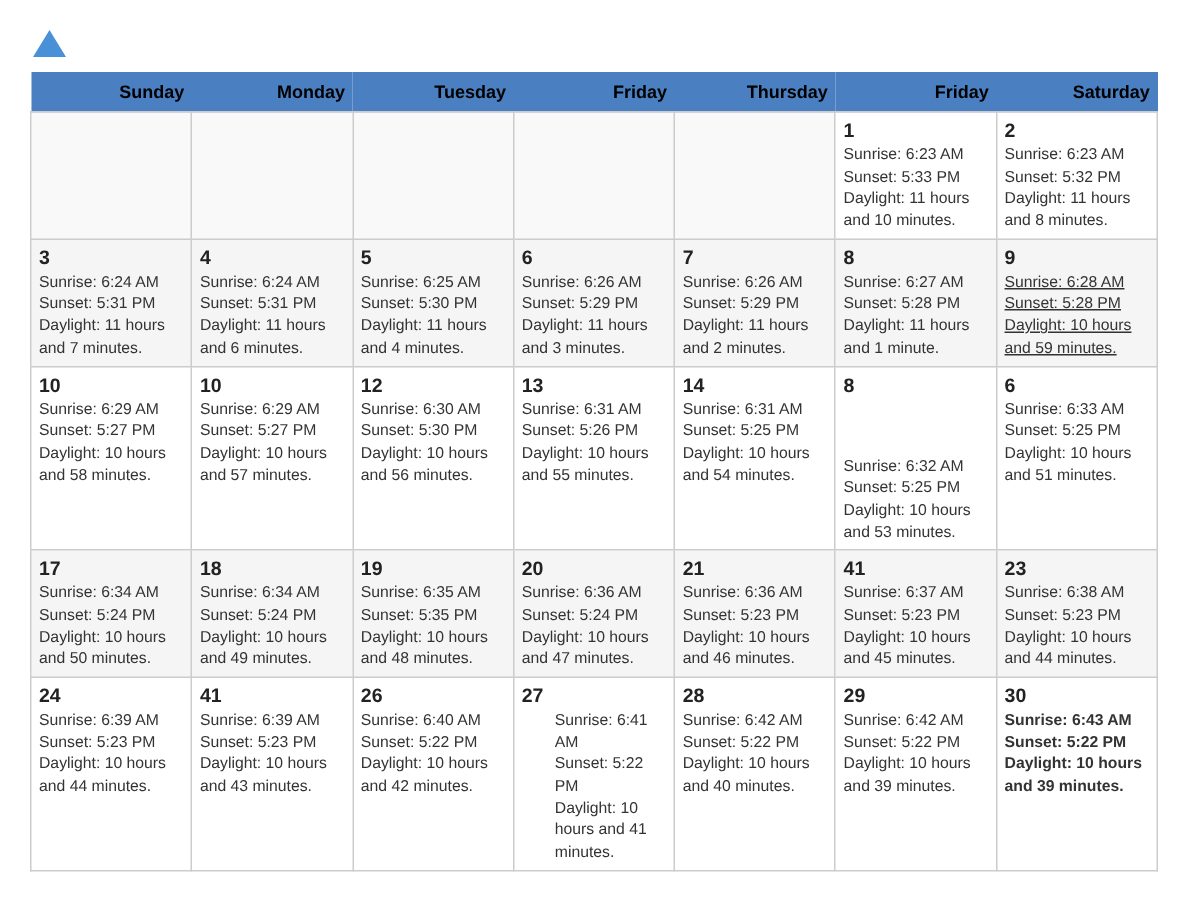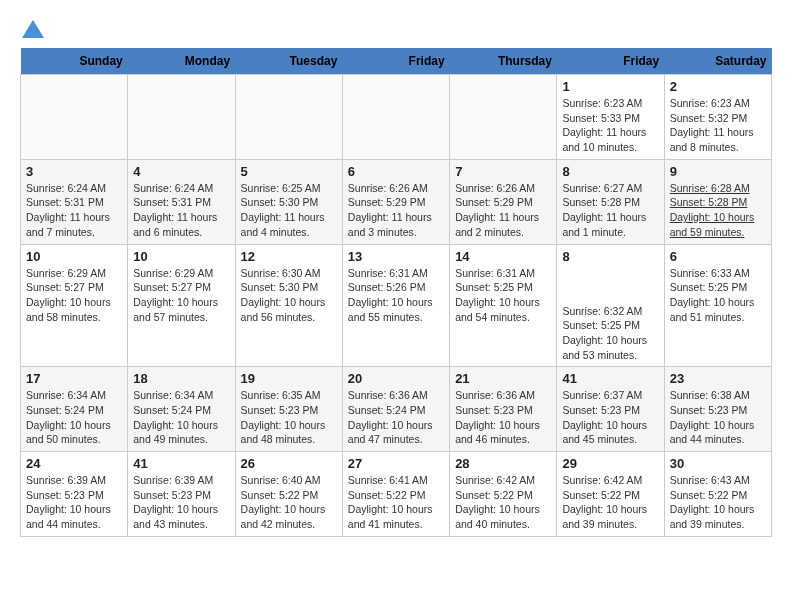--- a/index.html
+++ b/index.html
@@ -229,21 +229,21 @@
         </td>
         <td>
           <span class="day-number">18</span>
           <div class="day-detail" style="white-space: pre-line;">Sunrise: 6:34 AM
 Sunset: 5:24 PM
 Daylight: 10 hours and 49 minutes.</div>
         </td>
         <td>
           <span class="day-number">19</span>
           <div class="day-detail" style="white-space: pre-line;">Sunrise: 6:35 AM
-Sunset: 5:23 PM
+Sunset: 5:35 PM
 Daylight: 10 hours and 48 minutes.</div>
         </td>
         <td>
           <span class="day-number">20</span>
           <div class="day-detail" style="white-space: pre-line;">Sunrise: 6:36 AM
 Sunset: 5:24 PM
 Daylight: 10 hours and 47 minutes.</div>
         </td>
         <td>
           <span class="day-number">21</span>
@@ -278,37 +278,37 @@
 Daylight: 10 hours and 43 minutes.</div>
         </td>
         <td>
           <span class="day-number">26</span>
           <div class="day-detail" style="white-space: pre-line;">Sunrise: 6:40 AM
 Sunset: 5:22 PM
 Daylight: 10 hours and 42 minutes.</div>
         </td>
         <td>
           <span class="day-number">27</span>
-          <div class="day-detail" style="white-space: pre-line;">Sunrise: 6:41 AM
+          <div class="day-detail" style="white-space: pre-line; margin-left: 22px;">Sunrise: 6:41 AM
 Sunset: 5:22 PM
 Daylight: 10 hours and 41 minutes.</div>
         </td>
         <td>
           <span class="day-number">28</span>
           <div class="day-detail" style="white-space: pre-line;">Sunrise: 6:42 AM
 Sunset: 5:22 PM
 Daylight: 10 hours and 40 minutes.</div>
         </td>
         <td>
           <span class="day-number">29</span>
           <div class="day-detail" style="white-space: pre-line;">Sunrise: 6:42 AM
 Sunset: 5:22 PM
 Daylight: 10 hours and 39 minutes.</div>
         </td>
         <td>
           <span class="day-number">30</span>
-          <div class="day-detail" style="white-space: pre-line;">Sunrise: 6:43 AM
+          <div class="day-detail" style="white-space: pre-line; font-weight: bold;">Sunrise: 6:43 AM
 Sunset: 5:22 PM
 Daylight: 10 hours and 39 minutes.</div>
         </td>
       </tr>
     </tbody>
 </table>
 
 </body></html>

